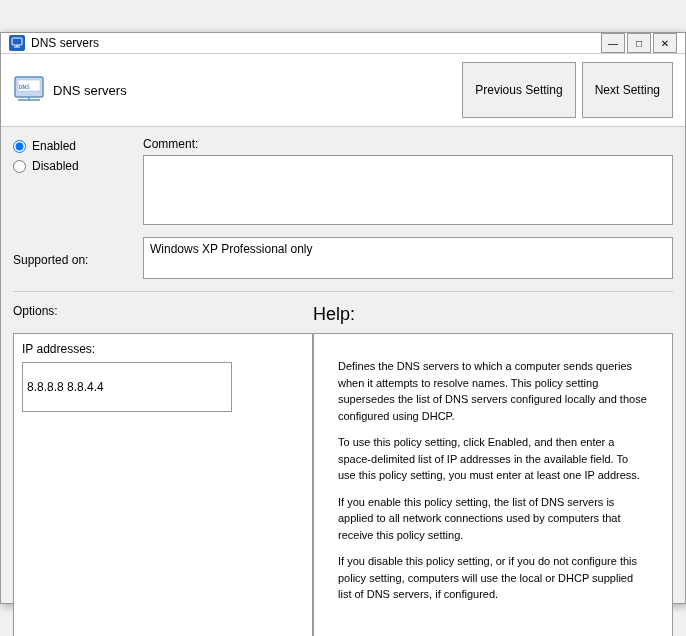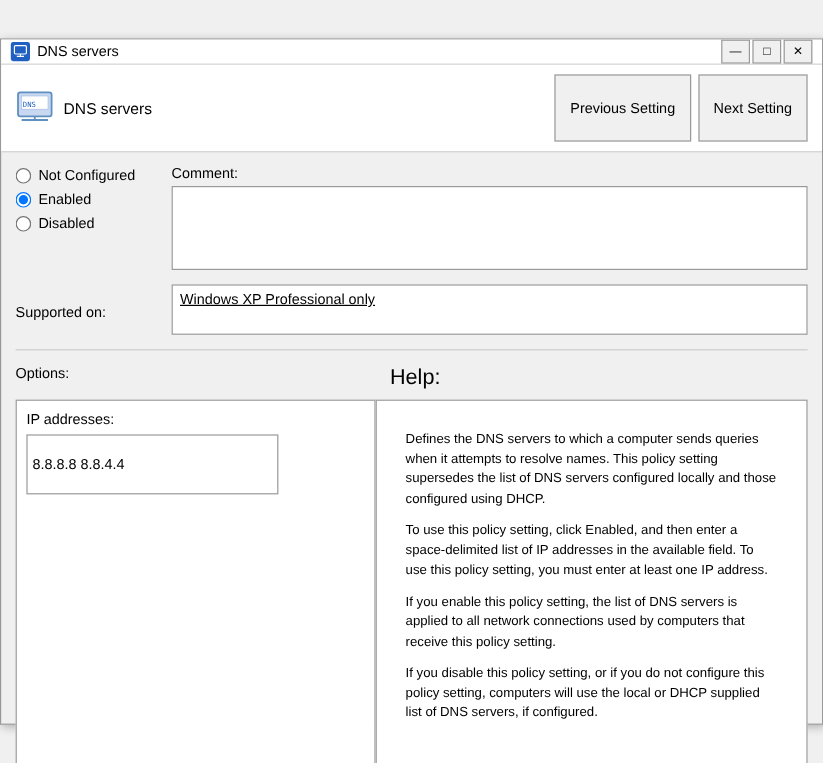--- a/index.html
+++ b/index.html
@@ -216,21 +216,20 @@
       justify-content: flex-end;
       align-items: center;
       padding: 8px 12px;
       gap: 8px;
       border-top: 1px solid #ccc;
       background: #f0f0f0;
     }
     .supported-wrapper {
       flex: 1;
       display: flex;
-      text-decoration: underline;
     }
     .divider {
       height: 1px;
       background: #ccc;
       margin: 4px 0;
     }
     
     .dns-icon {
       width: 16px;
       height: 16px;
@@ -284,24 +283,20 @@
       <button class="btn">Previous Setting</button>
       <button class="btn">Next Setting</button>
     </div>
   </div>
 
   <div class="main-content">
 
     <div class="top-section">
       <div class="radio-group">
         <label class="radio-item">
-          <input type="radio" name="config" style="">
-          <span>Not Configured</span>
-        </label>
-        <label class="radio-item">
           <input type="radio" name="config" checked="" style="">
           <span>Enabled</span>
         </label>
         <label class="radio-item">
           <input type="radio" name="config" style="">
           <span>Disabled</span>
         </label>
       </div>
       <div class="comment-section">
         <span class="comment-label">Comment:</span>
@@ -311,21 +306,21 @@
 
     <div class="supported-section">
       <span class="supported-label">Supported on:</span>
       <div class="supported-wrapper">
         <div class="supported-value">Windows XP Professional only</div>
       </div>
     </div>
 
     <div class="divider"></div>
 
-    <div style="display:flex; gap:12px;">
+    <div style="display:flex; gap:0;">
       <div style="flex: 0 0 300px;">
         <span class="options-col-label">Options:</span>
       </div>
       <div style="flex:1;">
         <span class="help-col-label">Help:</span>
       </div>
     </div>
 
     <div class="options-help-row">
       <div class="options-col">

